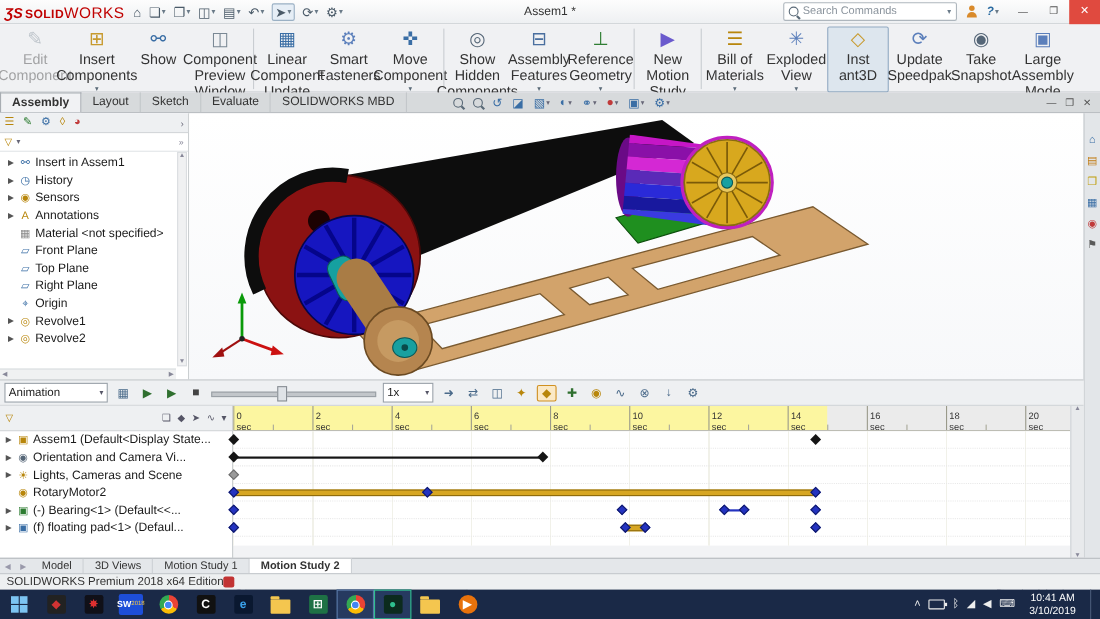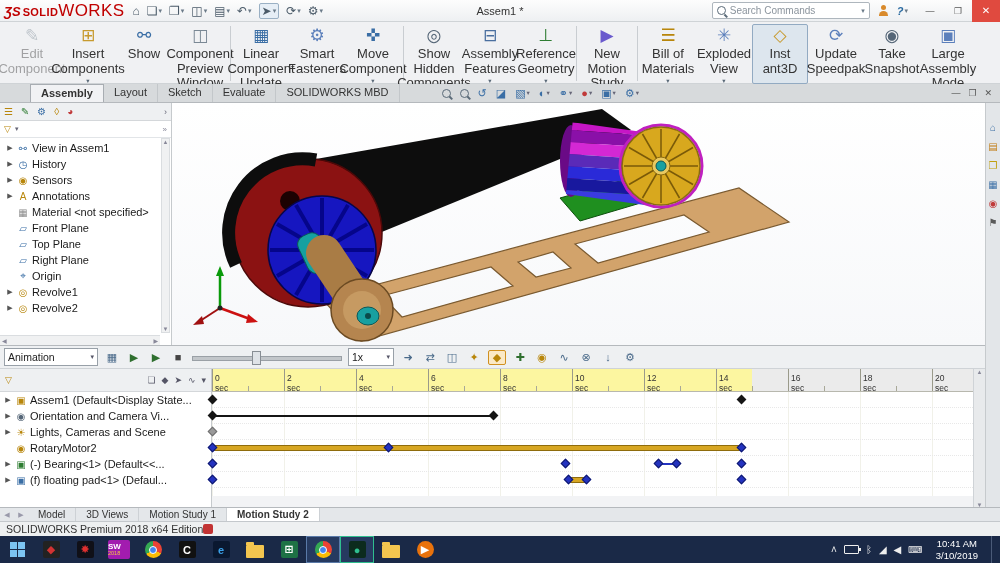--- a/index.html
+++ b/index.html
@@ -3,21 +3,21 @@
 <meta charset="utf-8">
 <style>
   html,body{margin:0;padding:0;width:1000px;height:563px;overflow:hidden;
     font-family:"Liberation Sans","DejaVu Sans",sans-serif;font-size:11px;color:#222;background:#fff;}
   
   #titlebar{position:absolute;left:0;top:0;width:1000px;height:22px;background:linear-gradient(#fdfdfd,#eef0f2);
     border-bottom:1px solid #cfd3d6;display:flex;align-items:center;box-sizing:border-box;}
   .logo{display:flex;align-items:baseline;margin:0 8px 0 4px;white-space:nowrap}
   .lmark{color:#c00000;font-weight:bold;font-style:italic;font-size:13px;margin-right:2px}
   .lbold{color:#c00000;font-weight:bold;font-size:11px;letter-spacing:.4px}
-  .llight{color:#c00000;font-size:17px;letter-spacing:.4px}
+  .llight{color:#c00000;font-size:14px;letter-spacing:.4px}
   .qicons{display:flex;align-items:center;gap:7px}
   .tbi{display:inline-flex;align-items:center;gap:1px;color:#4a5a68;font-size:12px;cursor:default}
   .tbi .arr{font-size:7px;color:#6a7a88}
   .tbi.boxed{border:1px solid #9ab0c4;background:#e6eef6;padding:0 2px;border-radius:2px}
   .doctitle{position:absolute;left:0;right:0;text-align:center;font-size:11px;color:#333;pointer-events:none}
   .trght{margin-left:auto;display:flex;align-items:center;gap:8px;z-index:2}
   .searchbox{width:148px;height:15px;background:#fff;border:1px solid #aeb6bd;border-radius:2px;
     display:flex;align-items:center;gap:4px;padding:0 4px;}
   .searchbox .ph{color:#8b949d;font-size:10px;flex:1}
   .cssmag{width:7px;height:7px;border:1.5px solid #5a6a78;border-radius:50%;position:relative;display:inline-block}
@@ -37,21 +37,21 @@
   .rbtn{width:54px;min-height:56px;display:flex;flex-direction:column;align-items:center;gap:1px;padding:1px 0;
     border:1px solid transparent;border-radius:2px;text-align:center}
   .rbtn .ric{font-size:17px;line-height:20px;height:20px}
   .rbtn .rlab{font-size:13px;line-height:1.12;color:#333}
   .rbtn .rarr{font-size:6.5px;color:#5a6a78}
   .rbtn.dis{opacity:.42}
   .rbtn.act{background:#dde6ee;border-color:#92aac2}
   .rsep{width:1px;align-self:stretch;background:#c9cdd1;margin:2px 2px}
   
   #tabrow{position:absolute;left:0;top:84px;width:1000px;height:19px;background:#d7dadc;border-bottom:1px solid #b5b9bd;
-    display:flex;align-items:stretch;box-sizing:border-box;padding-left:30px;}
+    display:flex;align-items:stretch;box-sizing:border-box;}
   .ctab{padding:2px 10px 0 10px;font-size:11px;color:#333;border-right:1px solid #c3c7ca}
   .ctab.act{background:#f1f2f4;font-weight:bold;border:1px solid #a8adb2;border-bottom:none}
   .hu{display:flex;gap:9px;align-items:center;margin-left:42px}
   .hui{display:inline-flex;align-items:center;gap:1px;color:#3a6ea5;font-size:11px}
   .hui .arr{font-size:6.5px;color:#667}
   .docwc{margin-left:auto;display:flex;gap:8px;margin-right:8px;align-items:center;color:#555;font-size:9px}
   
   #leftpanel{position:absolute;left:0;top:103px;width:172px;height:242px;background:#fff;border-right:1px solid #c6cacd;box-sizing:border-box}
   .ptabs{height:17px;background:#eef0f2;border-bottom:1px solid #d4d7da;display:flex;align-items:center;gap:8px;padding:0 4px}
   .ptab{font-size:10px}
@@ -131,21 +131,21 @@
   .tapp{width:34px;height:27px;display:flex;align-items:center;justify-content:center;position:relative;box-sizing:border-box}
   .tapp.tact{border:1px solid #5a7aa8;background:#263a60}
   .winlogo{display:grid;grid-template-columns:7px 7px;grid-template-rows:7px 7px;gap:1px}
   .wsq{background:#7cc4f2;display:block}
   .tile{min-width:17px;height:17px;display:flex;align-items:center;justify-content:center;font-size:11px;font-weight:bold;border-radius:2px}
   .tile.round{border-radius:50%;width:17px}
   .chromeic{width:17px;height:17px;border-radius:50%;background:conic-gradient(#ea4335 0 33%,#fbbc05 33% 66%,#34a853 66% 100%);position:relative}
   .chromeic::after{content:"";position:absolute;left:4.5px;top:4.5px;width:8px;height:8px;border-radius:50%;background:#4285f4;border:1.5px solid #fff;box-sizing:border-box}
   .folderic{width:18px;height:13px;background:#f4c64f;border-radius:1px;position:relative;margin-top:3px}
   .folderic::before{content:"";position:absolute;left:0;top:-3px;width:8px;height:3px;background:#f4c64f;border-radius:1px 1px 0 0}
-  .swtile{width:22px;height:19px;background:#a21caf;border-radius:2px;display:flex;flex-direction:column;justify-content:center;line-height:1}
+  .swtile{width:22px;height:19px;background:#1d4ed8;border-radius:2px;display:flex;flex-direction:row;align-items:center;justify-content:center;line-height:1}
   .sw1{color:#fff;font-size:8px;font-weight:bold}
   .sw2{color:#f2c744;font-size:5.5px}
   .tray{margin-left:auto;display:flex;align-items:center;gap:7px;color:#fff;padding-right:4px}
   .tri{font-size:10px;line-height:10px;color:#eee}
   .batt{width:13px;height:7px;border:1px solid #eee;border-radius:1px;position:relative}
   .batt::after{content:"";position:absolute;right:-3px;top:1.5px;width:2px;height:3px;background:#eee}
   .clock{text-align:center;font-size:9.5px;line-height:1.25;color:#fff;padding:0 6px}
   .sdesk{width:4px;height:27px;border-left:1px solid #4a5a78}
 </style>
 </head>
@@ -360,21 +360,21 @@
     </div>
   <div class="pfilter">
     <span class="f1">▽</span>
     <span class="f2">▾</span>
     <span class="fr">»</span>
   </div>
   <div id="ftree">
       <div class="trow">
         <span class="texp">▶</span>
         <span class="tic" style="color: rgb(58, 110, 165);">⚯</span>
-        <span class="tlab">View in Assem1</span>
+        <span class="tlab">Insert in Assem1</span>
       </div>
       <div class="trow">
         <span class="texp">▶</span>
         <span class="tic" style="color: rgb(58, 110, 165);">◷</span>
         <span class="tlab">History</span>
       </div>
       <div class="trow">
         <span class="texp">▶</span>
         <span class="tic" style="color: rgb(184, 134, 11);">◉</span>
         <span class="tlab">Sensors</span>

